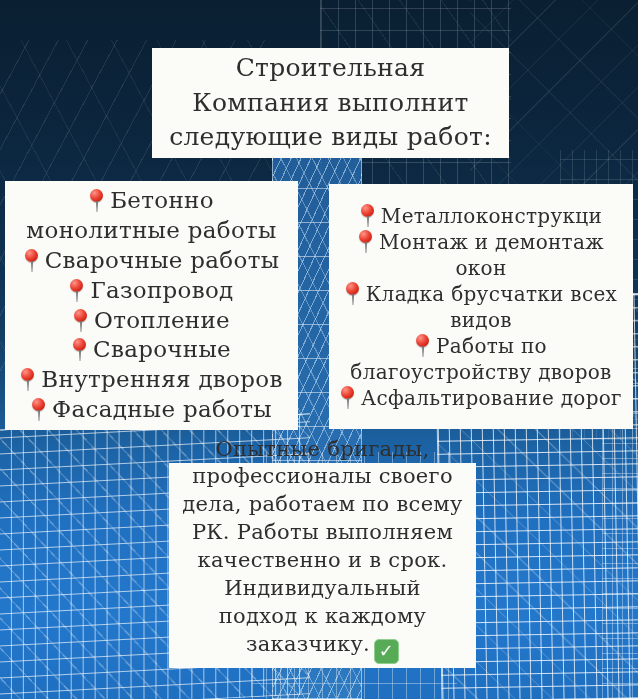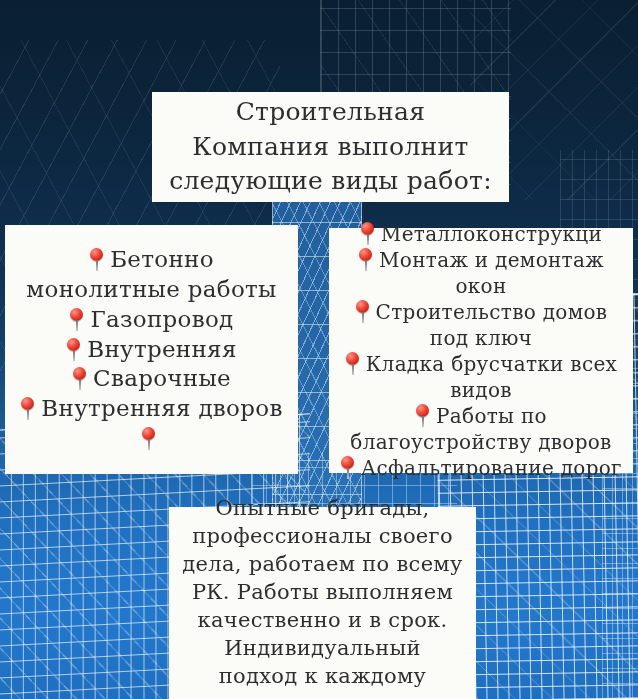--- a/index.html
+++ b/index.html
@@ -102,27 +102,26 @@
   }
 
   
   .box{
     position:absolute;
     background:var(--card-bg);
     color:var(--ink);
     display:flex;flex-direction:column;justify-content:center;
     text-align:center;
     letter-spacing:.3px;
-    margin-top:44px;
   }
   .title-box{left:152px;top:48px;width:357px;height:110px;padding:0 12px;box-sizing:border-box;}
   .title-text{font-size:25px;line-height:1.38;}
   .left-box{left:5px;top:181px;width:293px;height:249px;padding:10px 8px;box-sizing:border-box;}
   .right-box{left:329px;top:184px;width:304px;height:245px;padding:2px 3px;box-sizing:border-box;}
-  .footer-box{left:169px;top:463px;width:307px;height:205px;padding:4px 13px;box-sizing:border-box;}
+  .footer-box{left:169px;top:463px;width:307px;height:205px;padding:4px 13px;box-sizing:border-box;justify-content:flex-end;}
   .footer-text{font-size:21px;line-height:1.33;}
 
   .service-list-left .service-item{font-size:23px;line-height:1.3;}
   .service-list-right .service-item{font-size:20px;line-height:1.3;}
 
   
   .pin{
     display:inline-block;position:relative;
     width:15px;height:25px;margin-right:6px;
     vertical-align:-6px;
@@ -162,33 +161,33 @@
   <div class="wire wire-bottom-right"></div>
   <div class="wire wire-far-right"></div>
 
   <div class="box title-box">
     <div class="title-text">Строительная Компания выполнит следующие виды работ:</div>
   </div>
 
   <div class="box left-box">
     <div class="service-list-left">
         <div class="service-item"><span class="pin"><span class="pin-head"></span><span class="pin-stem"></span></span><span class="service-text">Бетонно монолитные работы</span></div>
+        <div class="service-item"><span class="pin"><span class="pin-head"></span><span class="pin-stem"></span></span><span class="service-text">Сварочные работы</span></div>
         <div class="service-item"><span class="pin"><span class="pin-head"></span><span class="pin-stem"></span></span><span class="service-text">Газопровод</span></div>
-        <div class="service-item"><span class="pin"><span class="pin-head"></span><span class="pin-stem"></span></span><span class="service-text">Внутренняя</span></div>
+        <div class="service-item"><span class="pin"><span class="pin-head"></span><span class="pin-stem"></span></span><span class="service-text">Отопление</span></div>
         <div class="service-item"><span class="pin"><span class="pin-head"></span><span class="pin-stem"></span></span><span class="service-text">Сварочные</span></div>
         <div class="service-item"><span class="pin"><span class="pin-head"></span><span class="pin-stem"></span></span><span class="service-text">Внутренняя дворов</span></div>
-        <div class="service-item"><span class="pin"><span class="pin-head"></span><span class="pin-stem"></span></span></div>
+        <div class="service-item"><span class="pin"><span class="pin-head"></span><span class="pin-stem"></span></span><span class="service-text">Фасадные работы</span></div>
       </div>
   </div>
 
   <div class="box right-box">
     <div class="service-list-right">
         <div class="service-item"><span class="pin"><span class="pin-head"></span><span class="pin-stem"></span></span><span class="service-text">Металлоконструкци</span></div>
         <div class="service-item"><span class="pin"><span class="pin-head"></span><span class="pin-stem"></span></span><span class="service-text">Монтаж и демонтаж окон</span></div>
-        <div class="service-item"><span class="pin"><span class="pin-head"></span><span class="pin-stem"></span></span><span class="service-text">Строительство домов под ключ</span></div>
         <div class="service-item"><span class="pin"><span class="pin-head"></span><span class="pin-stem"></span></span><span class="service-text">Кладка брусчатки всех видов</span></div>
         <div class="service-item"><span class="pin"><span class="pin-head"></span><span class="pin-stem"></span></span><span class="service-text">Работы по благоустройству дворов</span></div>
         <div class="service-item"><span class="pin"><span class="pin-head"></span><span class="pin-stem"></span></span><span class="service-text">Асфальтирование дорог</span></div>
       </div>
   </div>
 
   <div class="box footer-box">
     <div class="footer-text"><span>Опытные бригады, профессионалы своего дела, работаем по всему РК. Работы выполняем качественно и в срок. Индивидуальный подход к каждому заказчику.</span><span class="check">✓</span></div>
   </div>
 

